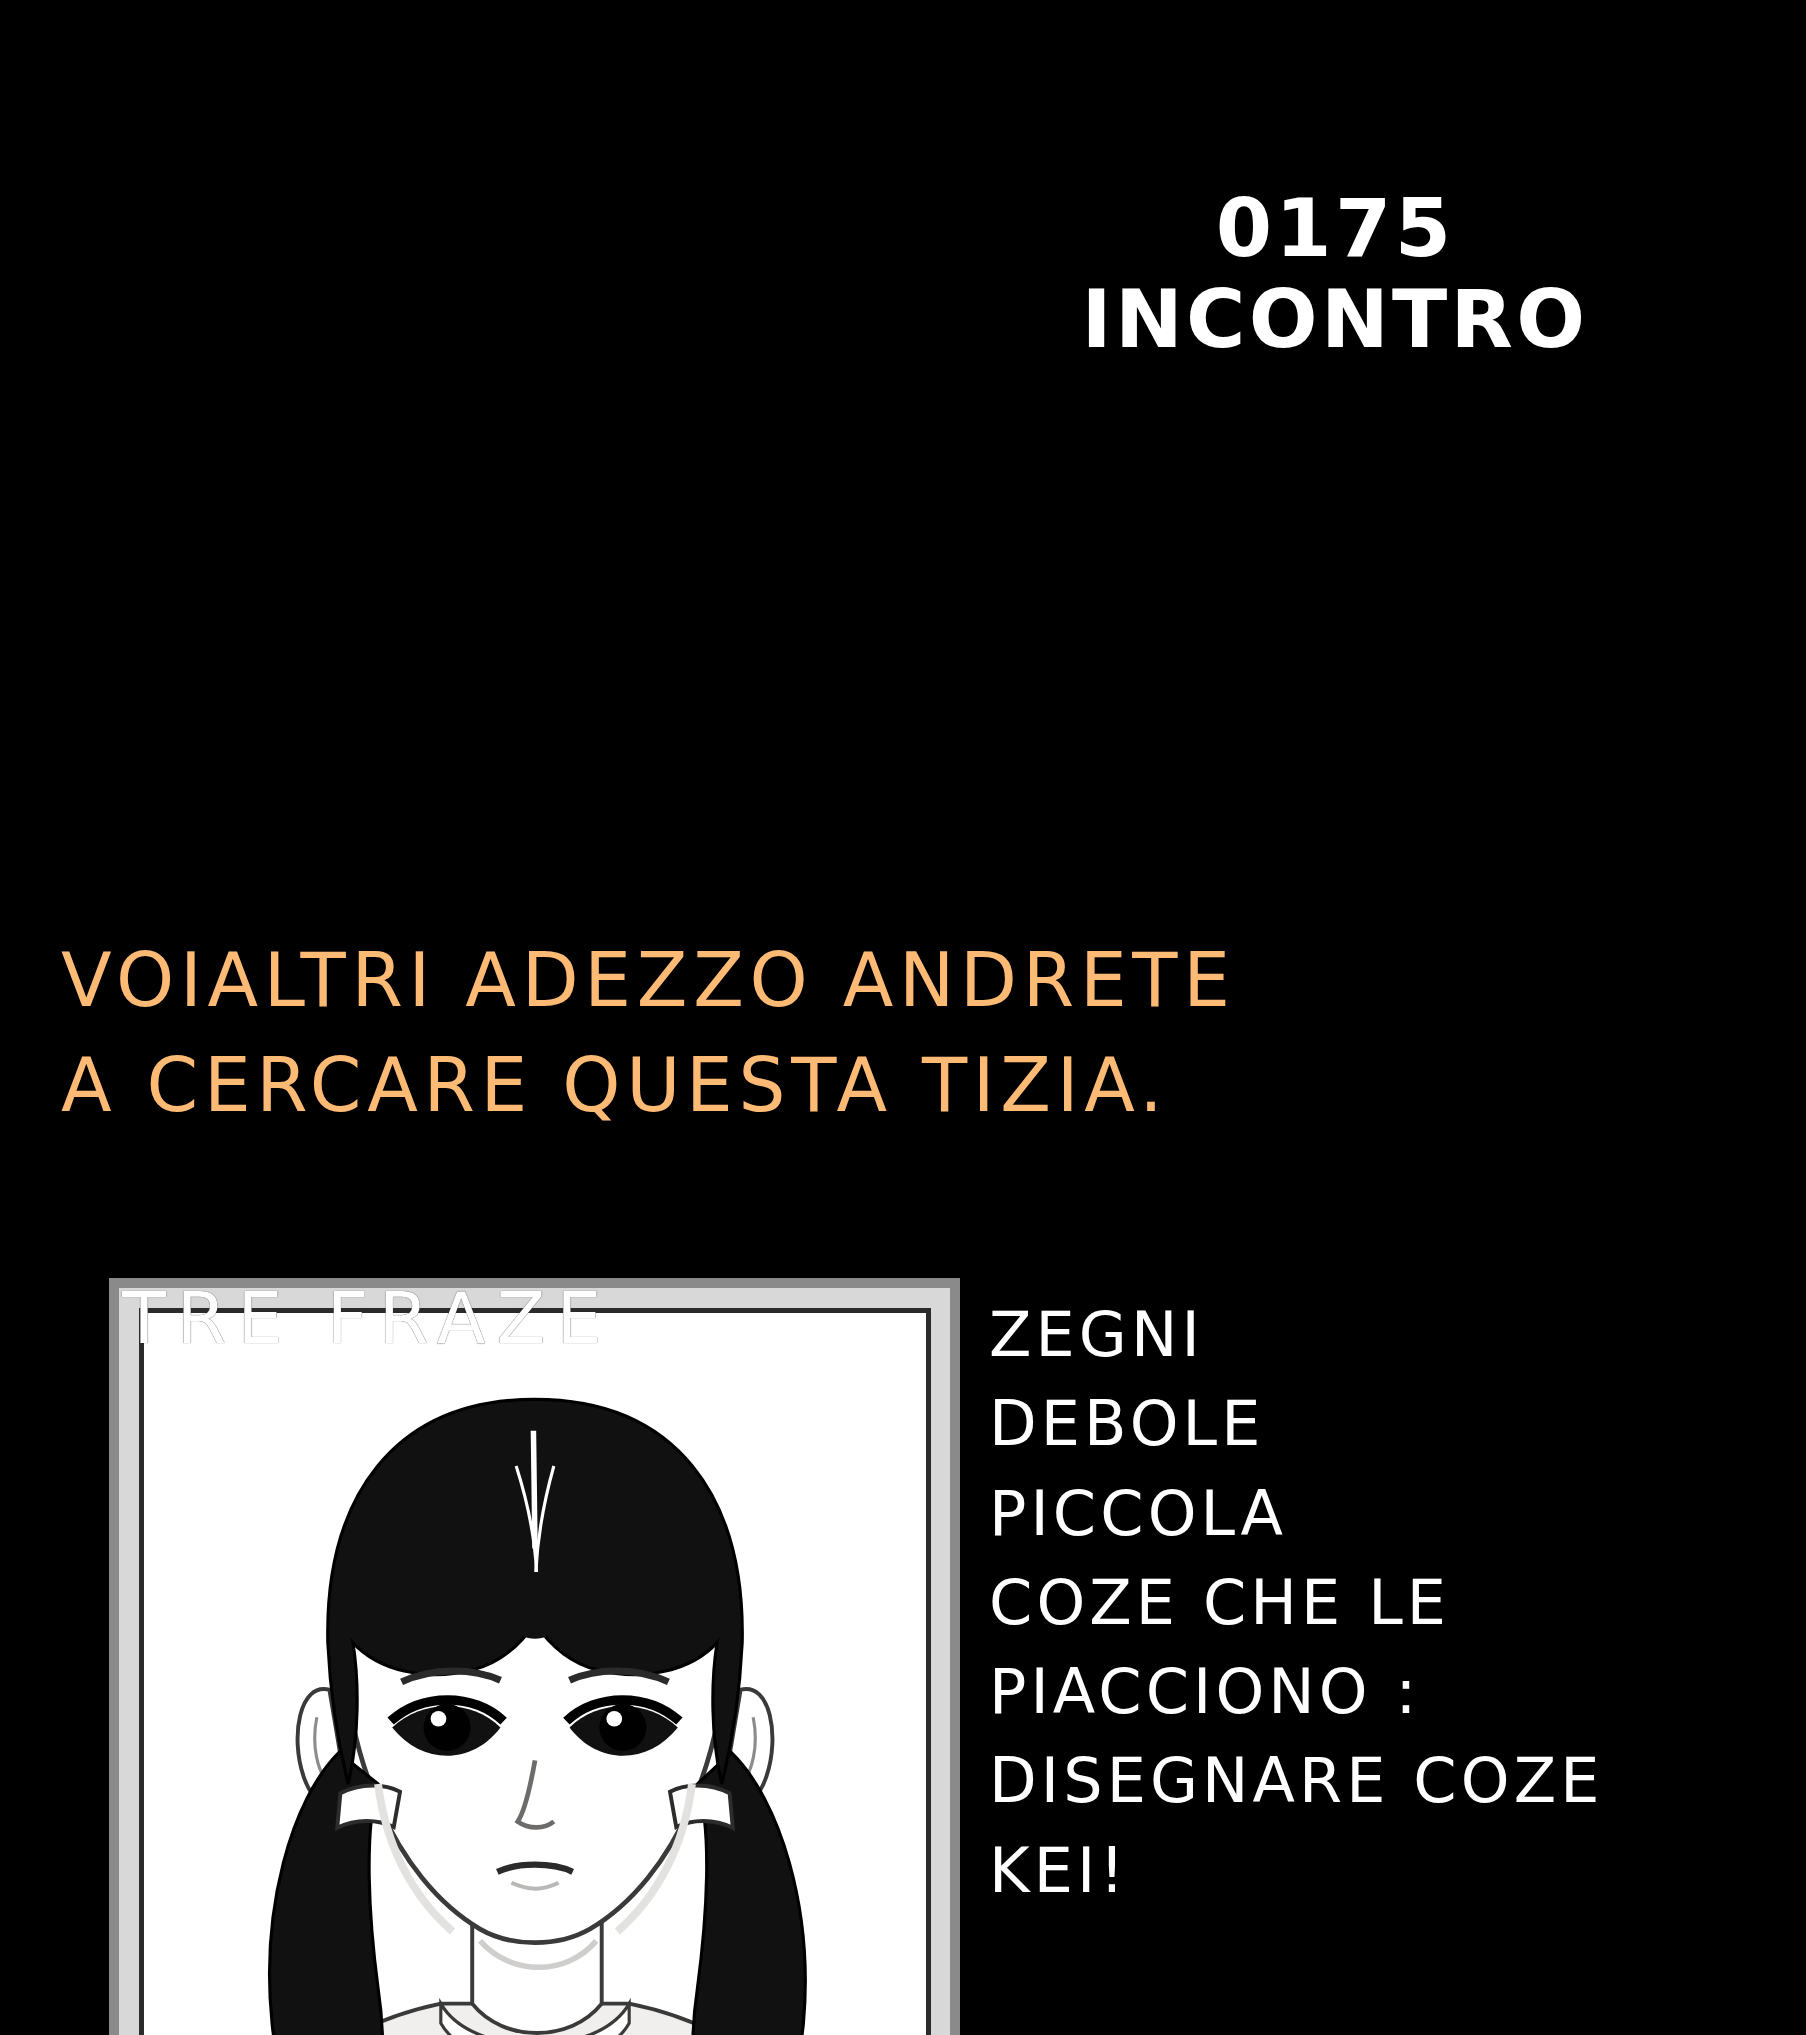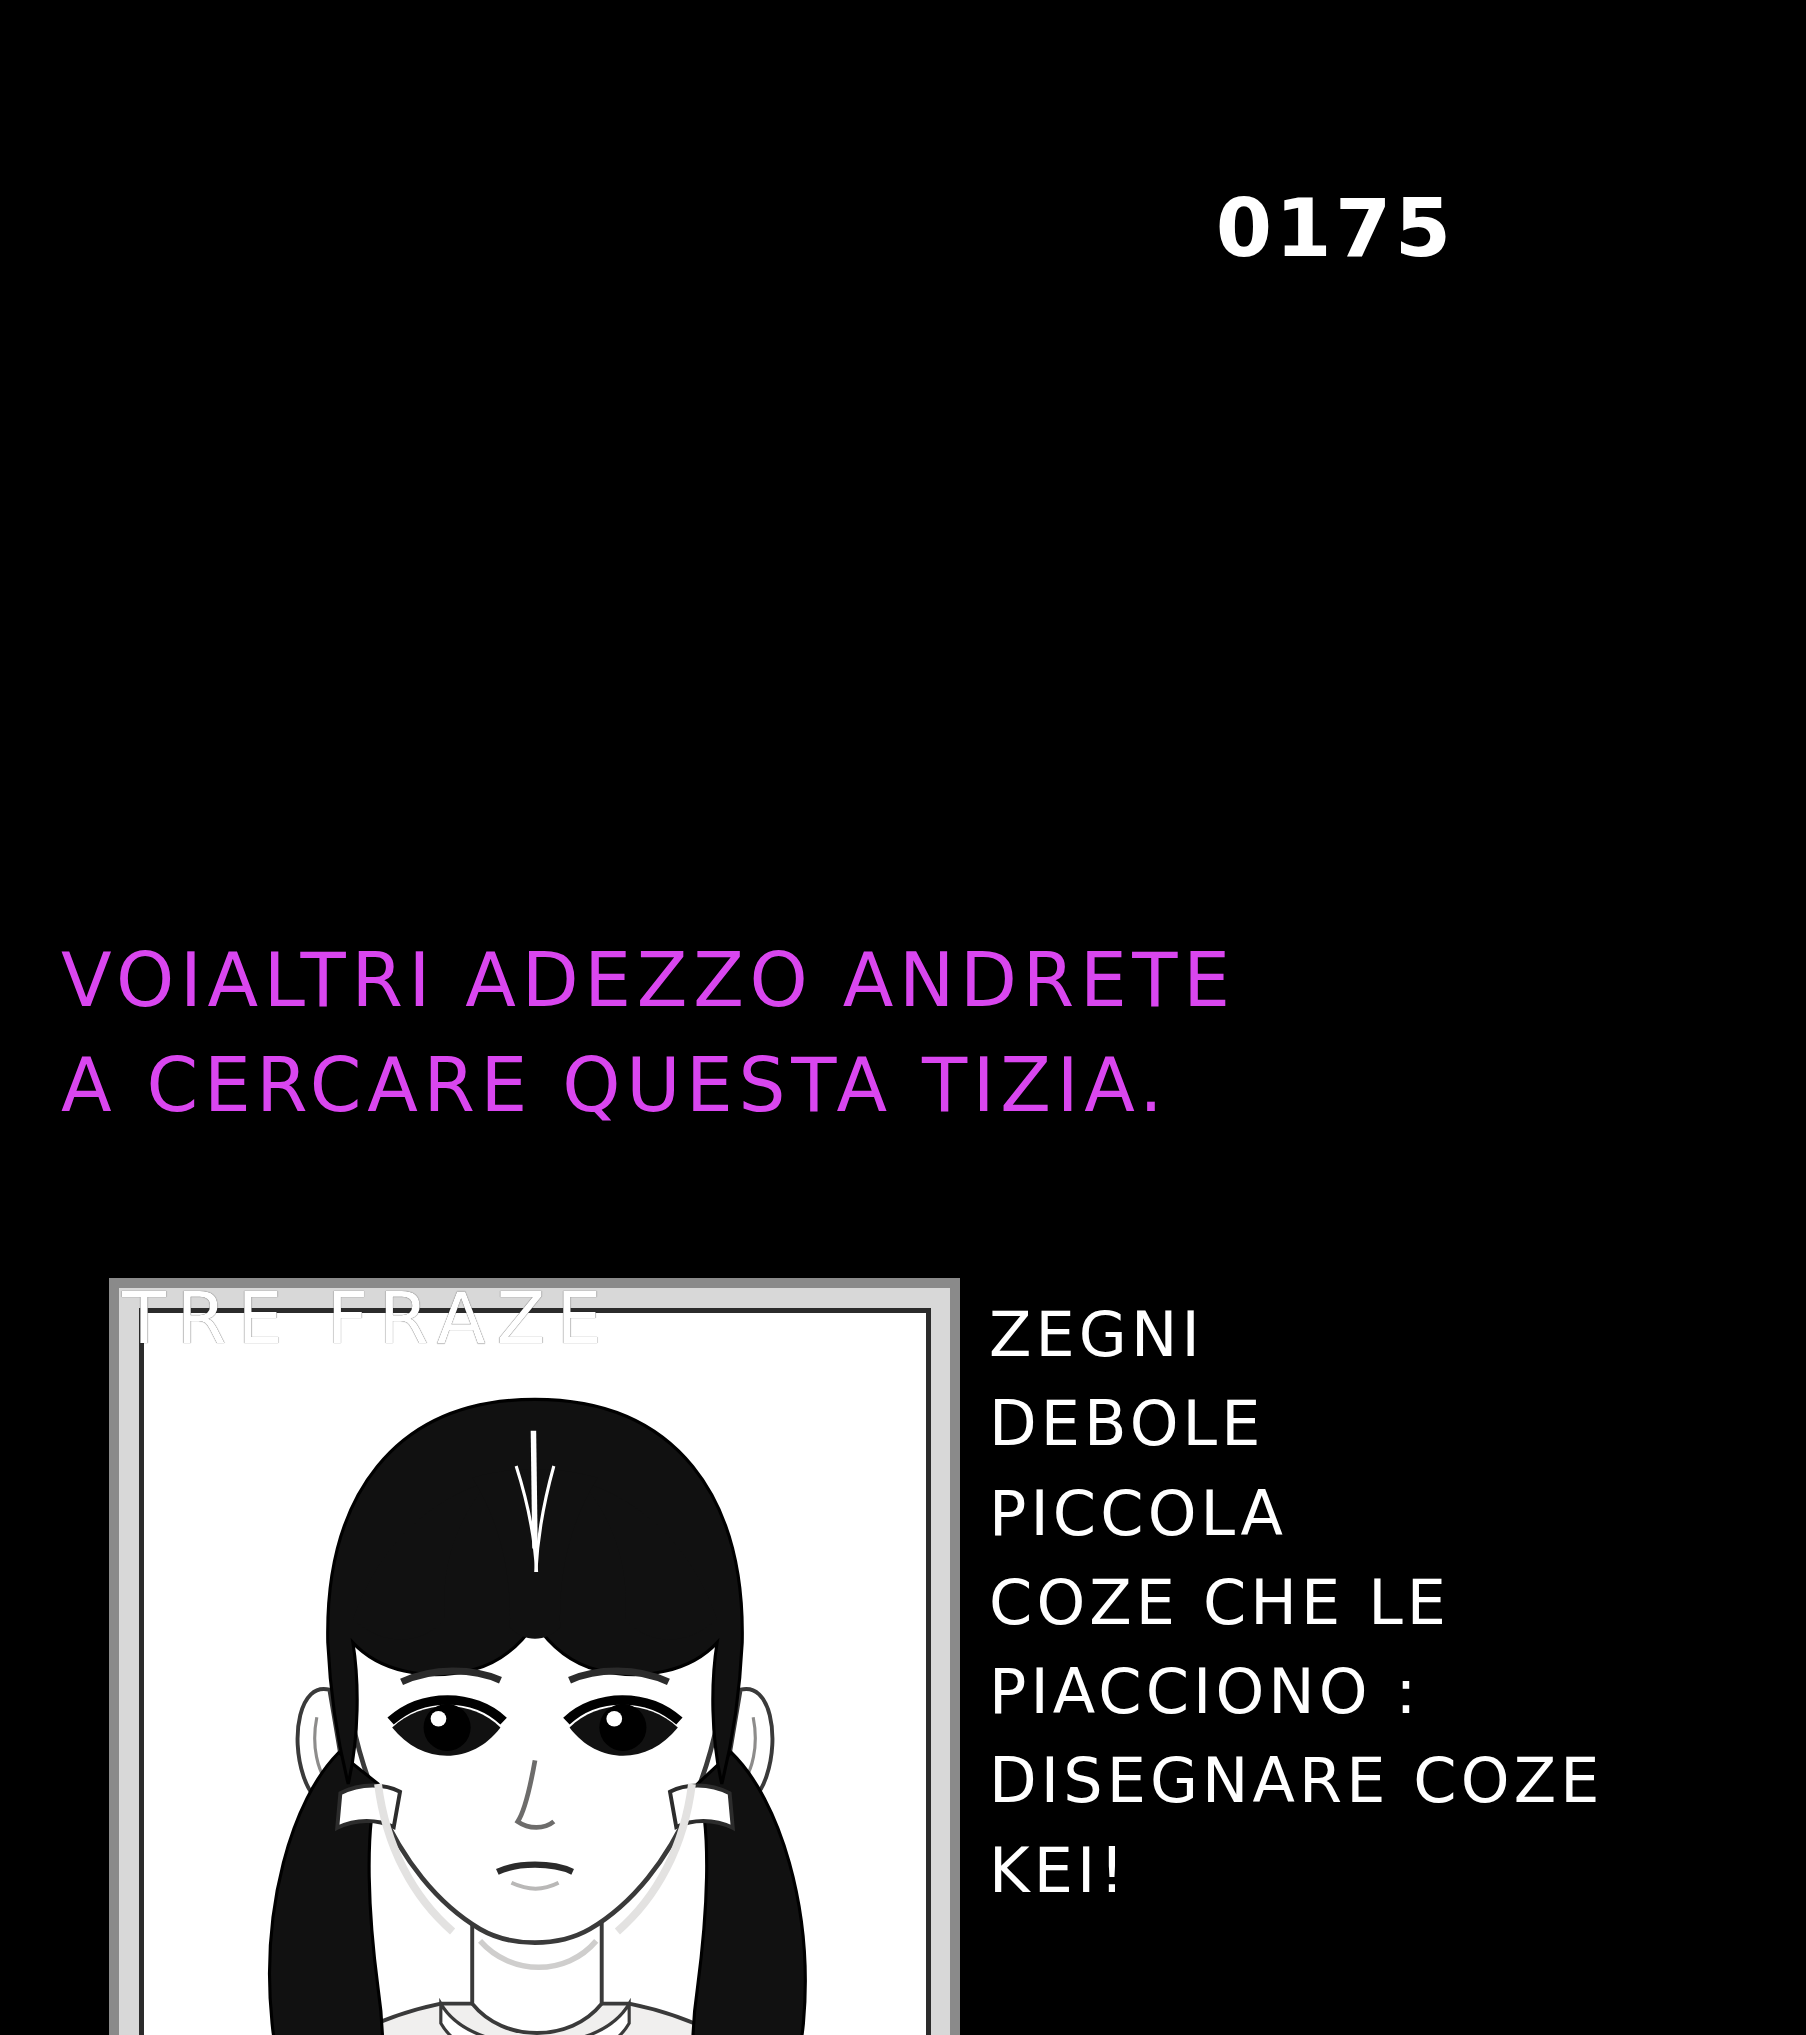--- a/index.html
+++ b/index.html
@@ -41,21 +41,21 @@
     left: 61px;
     top: 928px;
     width: 1547px;
   }
   .dialogue-line {
     font-family: "DejaVu Sans", sans-serif;
     font-size: 74px;
     font-weight: 400;
     letter-spacing: 5.7px;
     line-height: 1.42;
-    color: #d946ef;
+    color: #fdba74;
     white-space: nowrap;
   }
 
   
   .photo-wrap {
     position: absolute;
     left: 109px;
     top: 1278px;
     width: 851px;
     height: 948px;
@@ -108,20 +108,21 @@
     line-height: 1.44;
     color: #ffffff;
     white-space: nowrap;
   }
 </style>
 </head>
 <body>
 
 <div class="chapter-head">
   <div class="chapter-number">0175</div>
+  <div class="chapter-title">INCONTRO</div>
 </div>
 
 <div class="dialogue">
   <div class="dialogue-line">VOIALTRI ADEZZO ANDRETE</div>
   <div class="dialogue-line">A CERCARE QUESTA TIZIA.</div>
 </div>
 
 <div class="photo-wrap">
   <div class="photo-frame">
     <div class="photo-inner">

